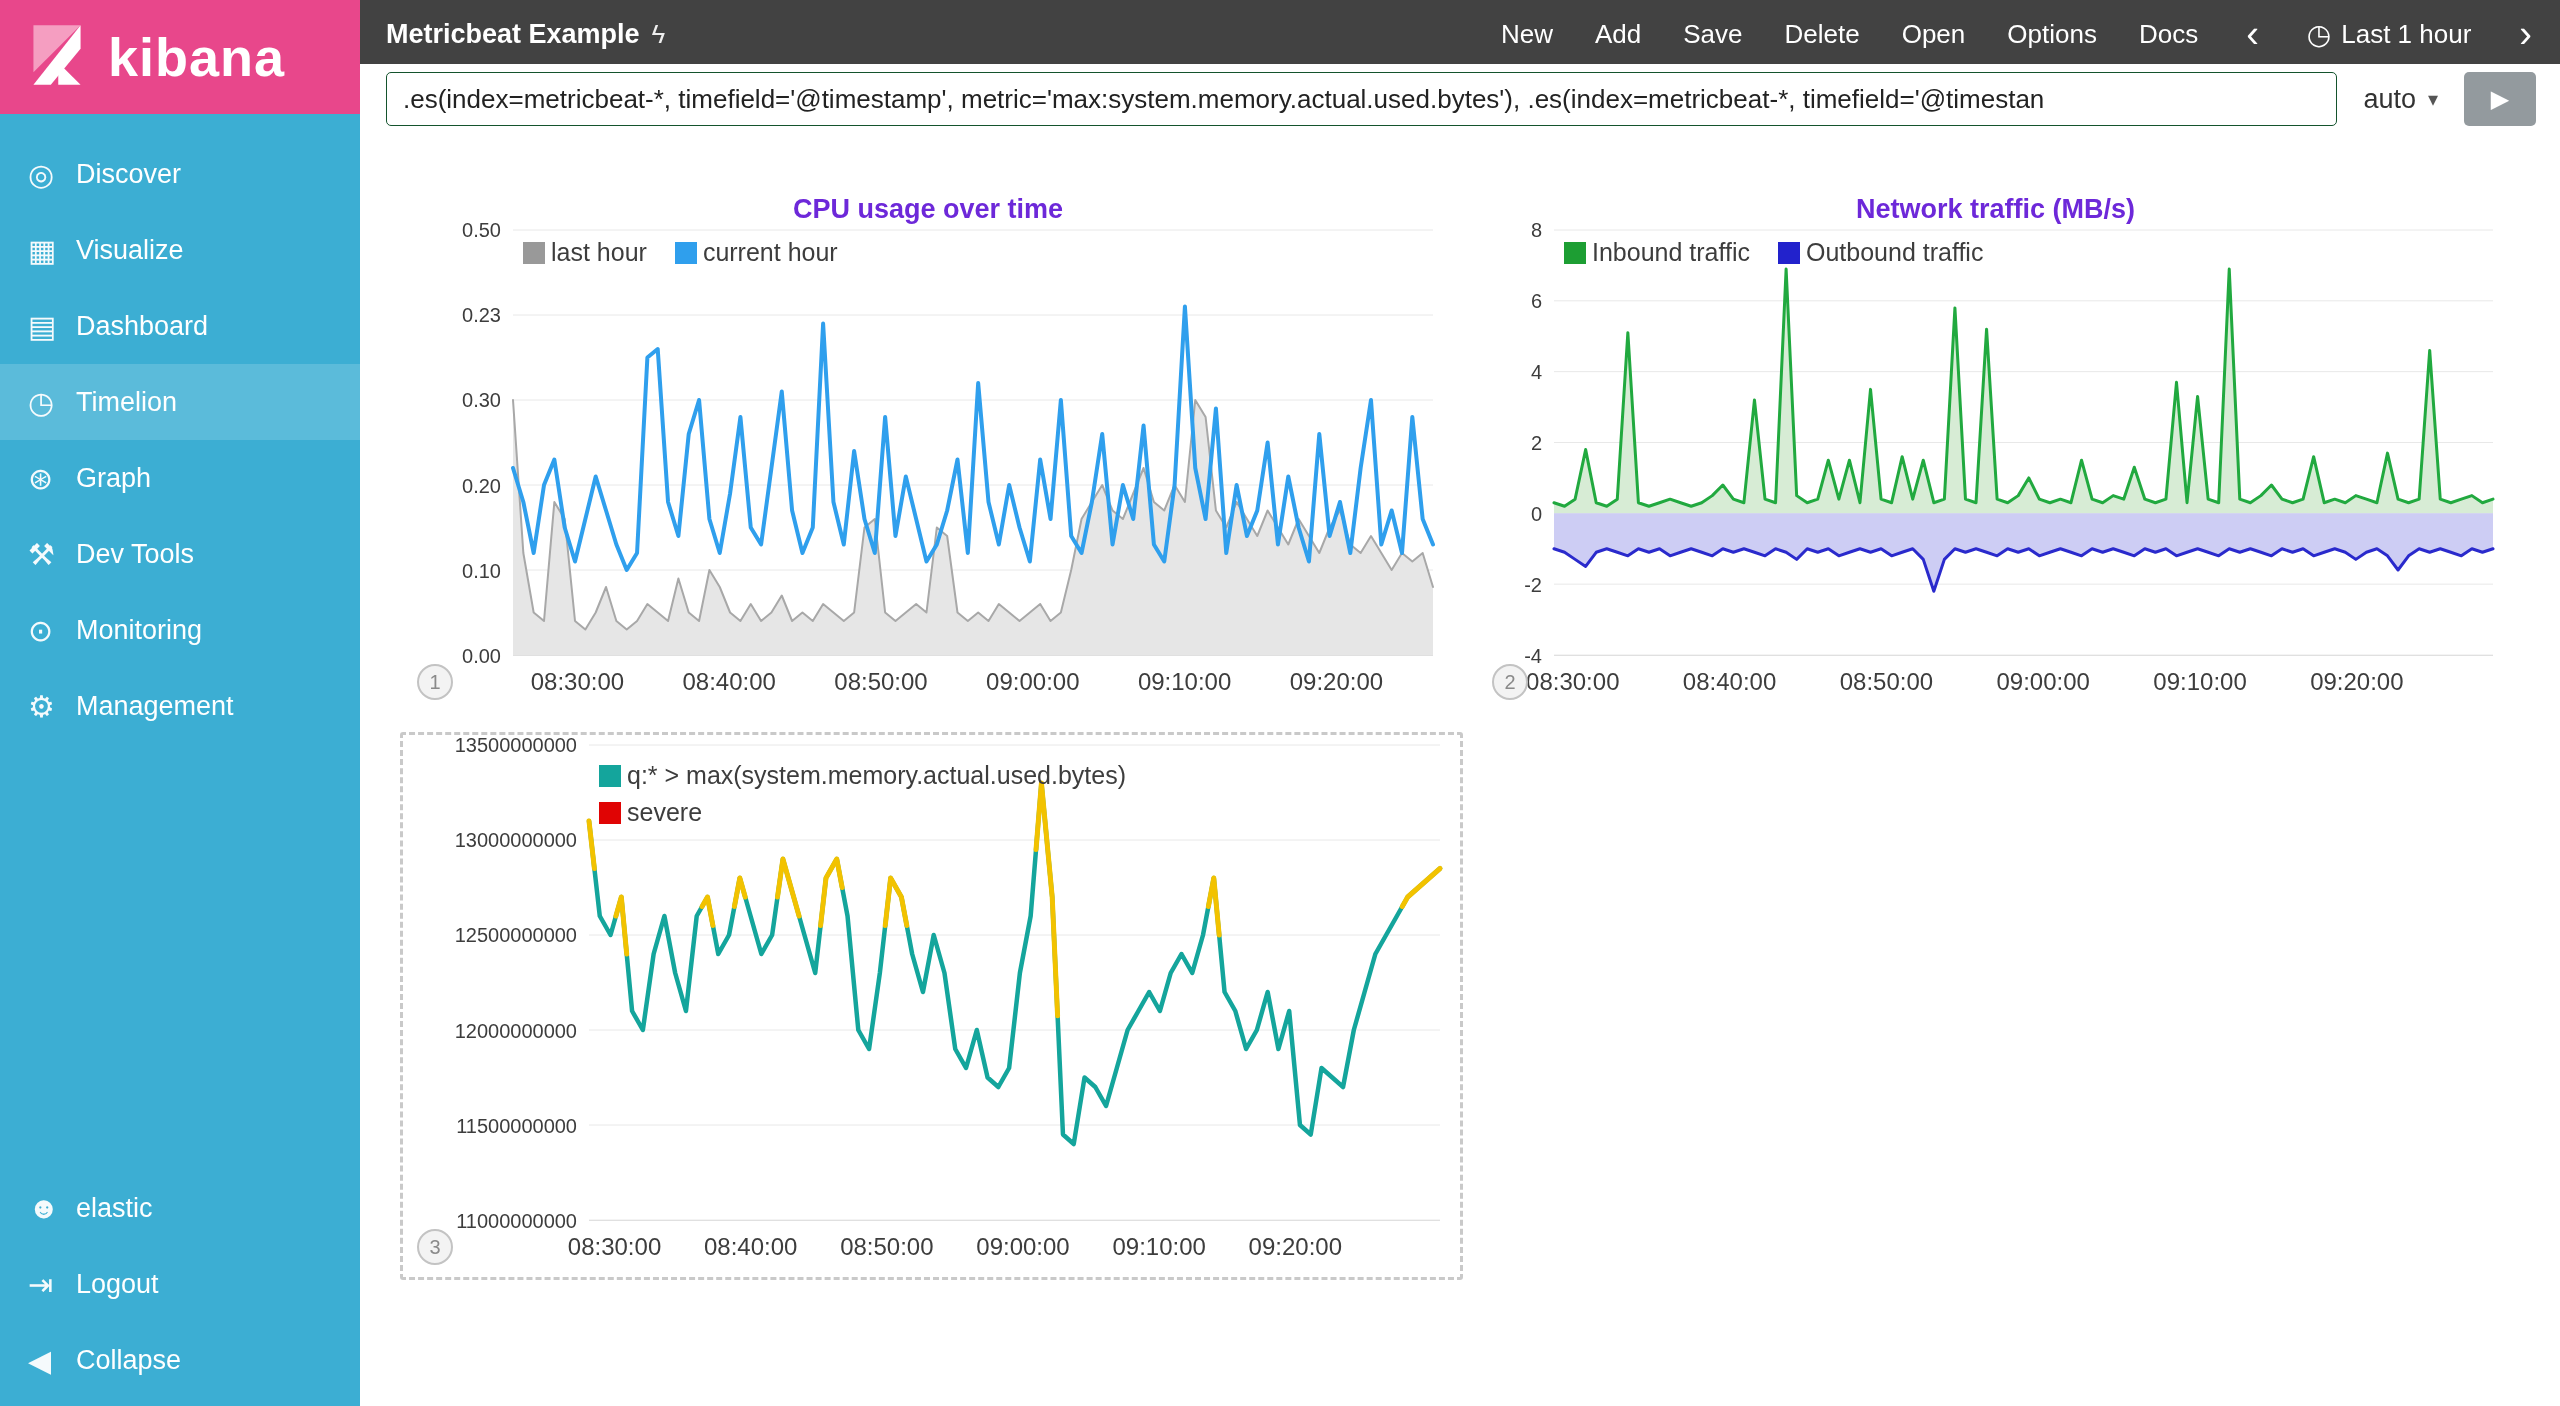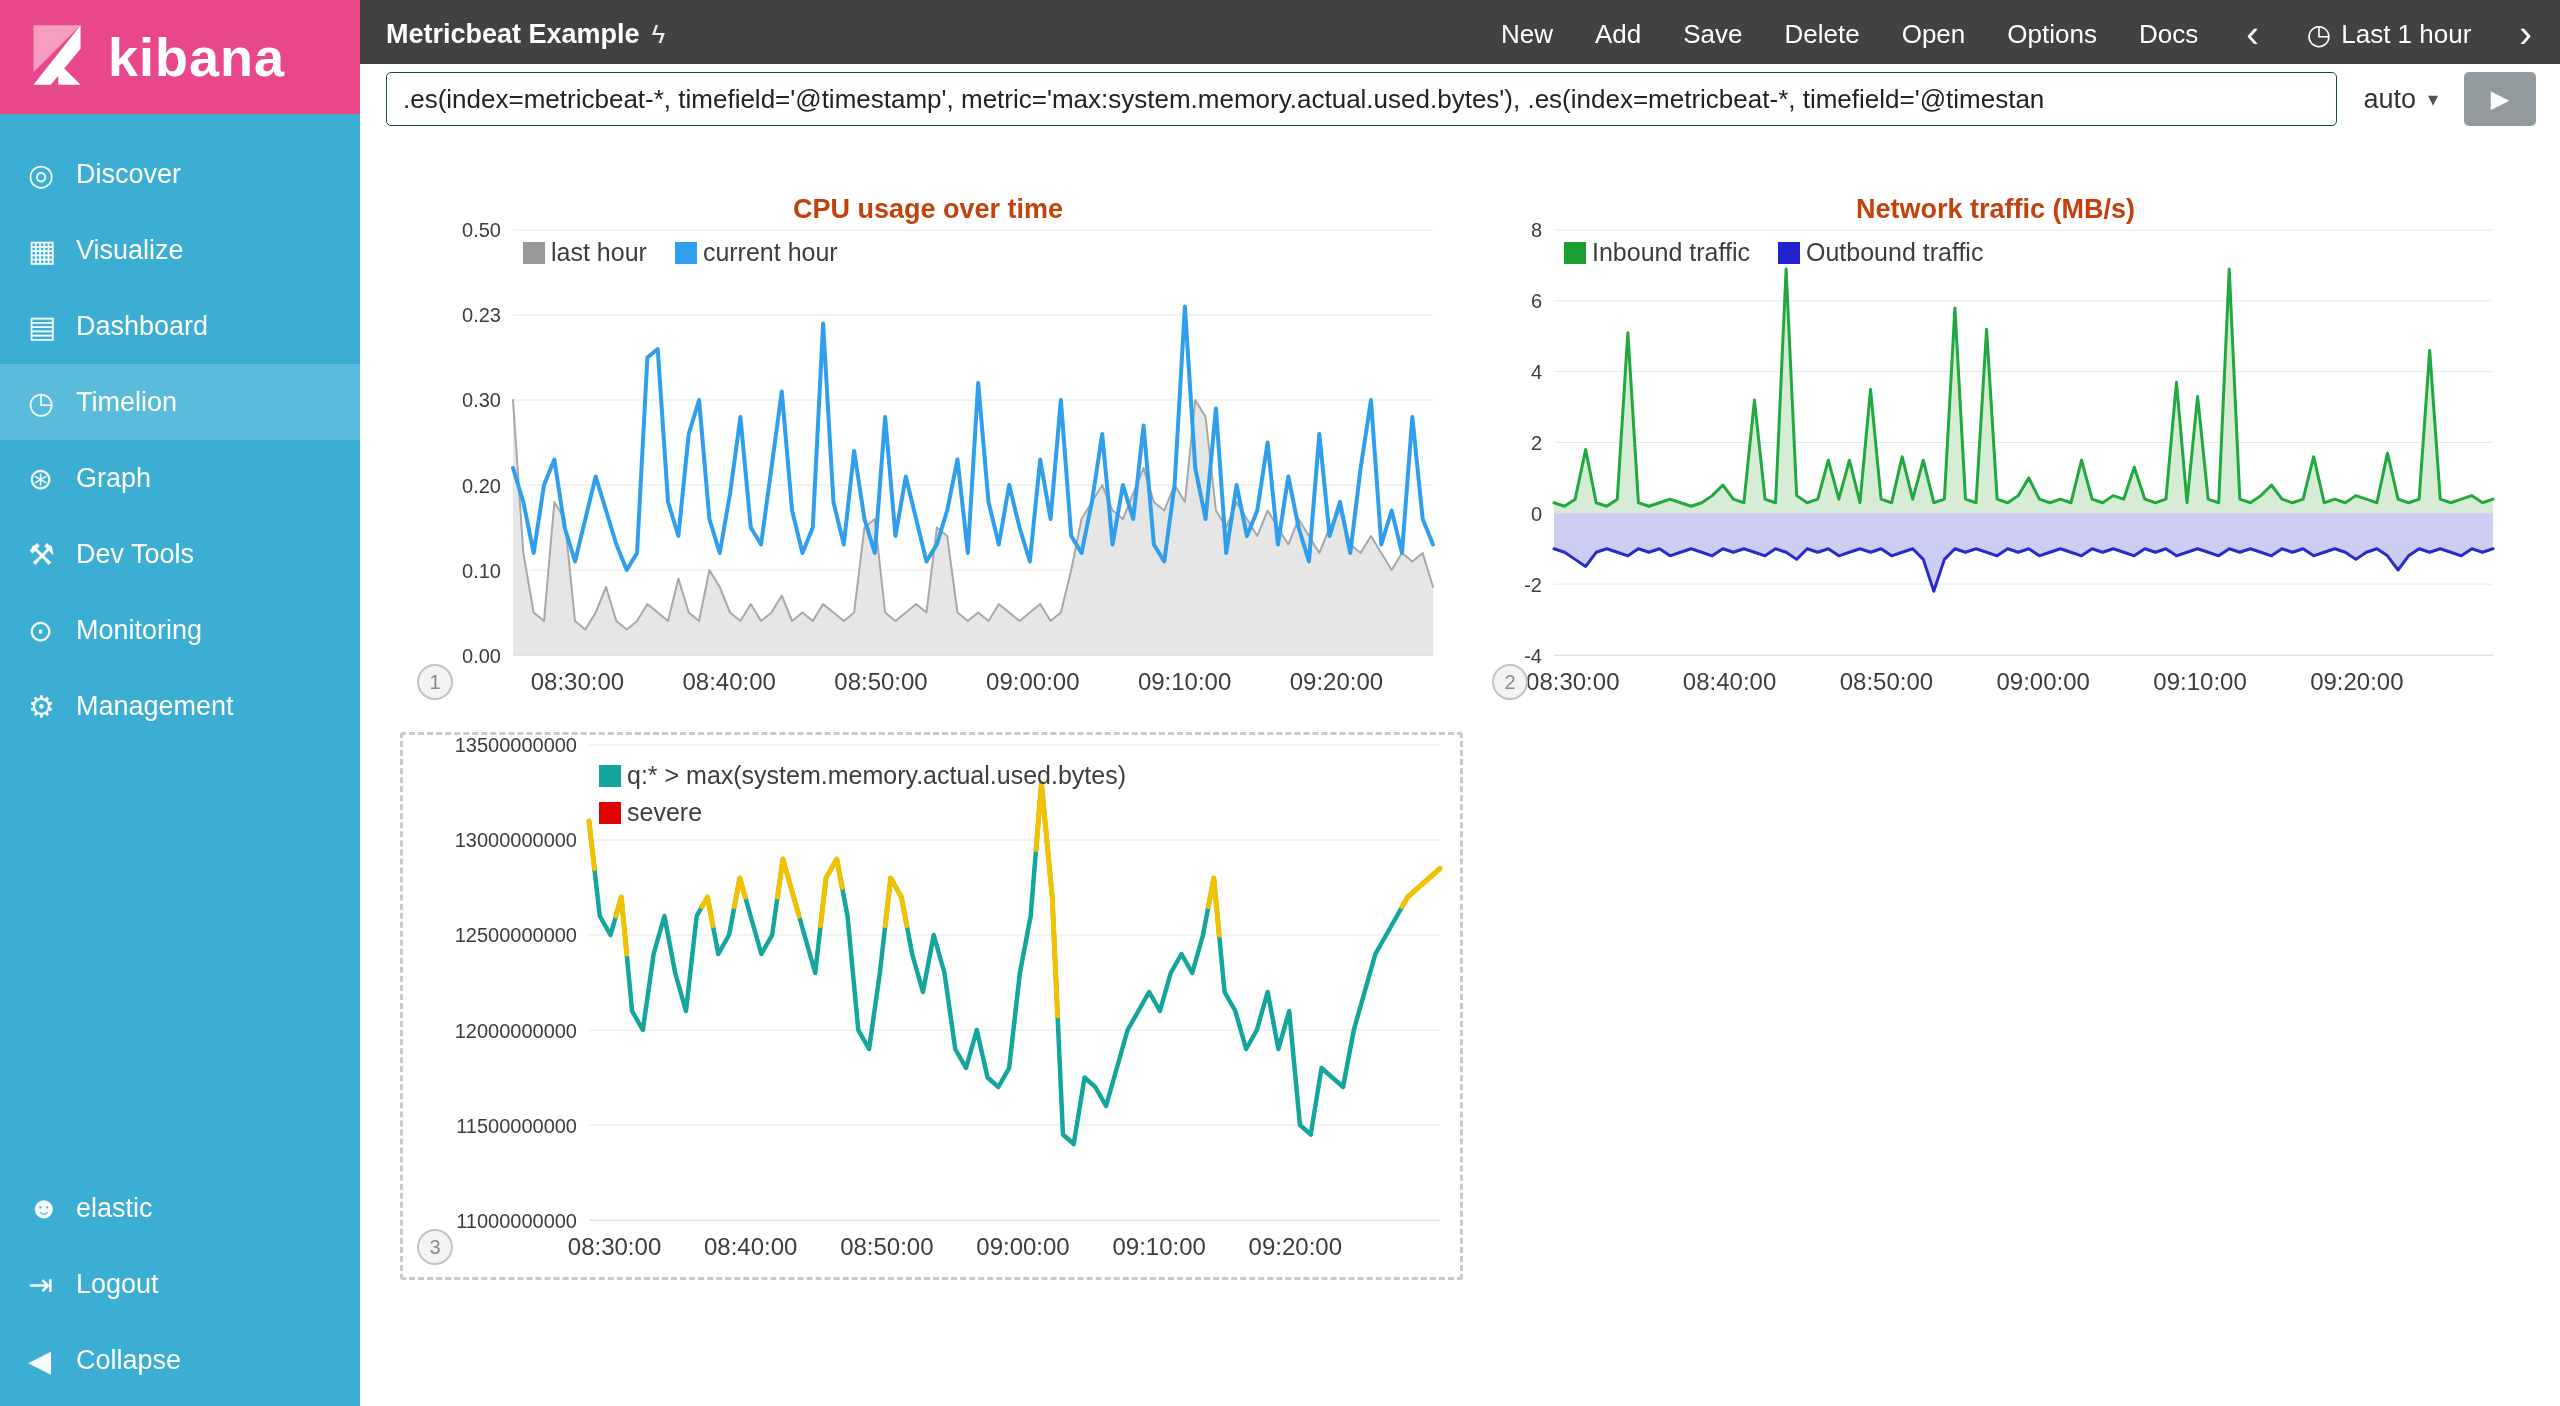--- a/index.html
+++ b/index.html
@@ -49,21 +49,21 @@
 
   
   .content { position:absolute; left:360px; top:134px; right:0; bottom:0; background:#fff; }
   .panel { position:absolute; background:#fff; }
   .p1 { left:43px;  top:46px;  width:1050px; height:532px; }
   .p2 { left:1118px; top:46px; width:1035px; height:532px; }
   .p3 { left:40px; top:598px; width:1063px; height:548px;
         border:3px dashed #c9c9c9; border-radius:3px; }
   .chart { height:100%; display:flex; flex-direction:column; padding:10px 14px 10px 14px; }
   .chart-title { flex:0 0 40px; text-align:center; font-size:27px; font-weight:bold;
-                 color:#c2410c; padding-top:4px; }
+                 color:#6d28d9; padding-top:4px; }
   .chart-title:empty { display:none; }
   .chart-body { flex:1 1 auto; position:relative; }
   .ylabels { position:absolute; left:0; top:0; bottom:0; }
   .p1 .ylabels { width:96px; }  .p1 .plot { margin-left:96px; }  .p1 .xlabels { margin-left:96px; }
   .p2 .ylabels { width:62px; }  .p2 .plot { margin-left:62px; }  .p2 .xlabels { margin-left:62px; }
   .p3 .ylabels { width:172px; } .p3 .plot { margin-left:172px; } .p3 .xlabels { margin-left:172px; }
   .ytick { position:absolute; right:12px; transform:translateY(-50%);
            font-size:20px; color:#3d3d3d; white-space:nowrap; }
   .plot { height:100%; position:relative; margin-right:6px; border-bottom:1px solid #d8d8d8; }
   .plot svg { position:absolute; left:0; top:0; overflow:visible; }

